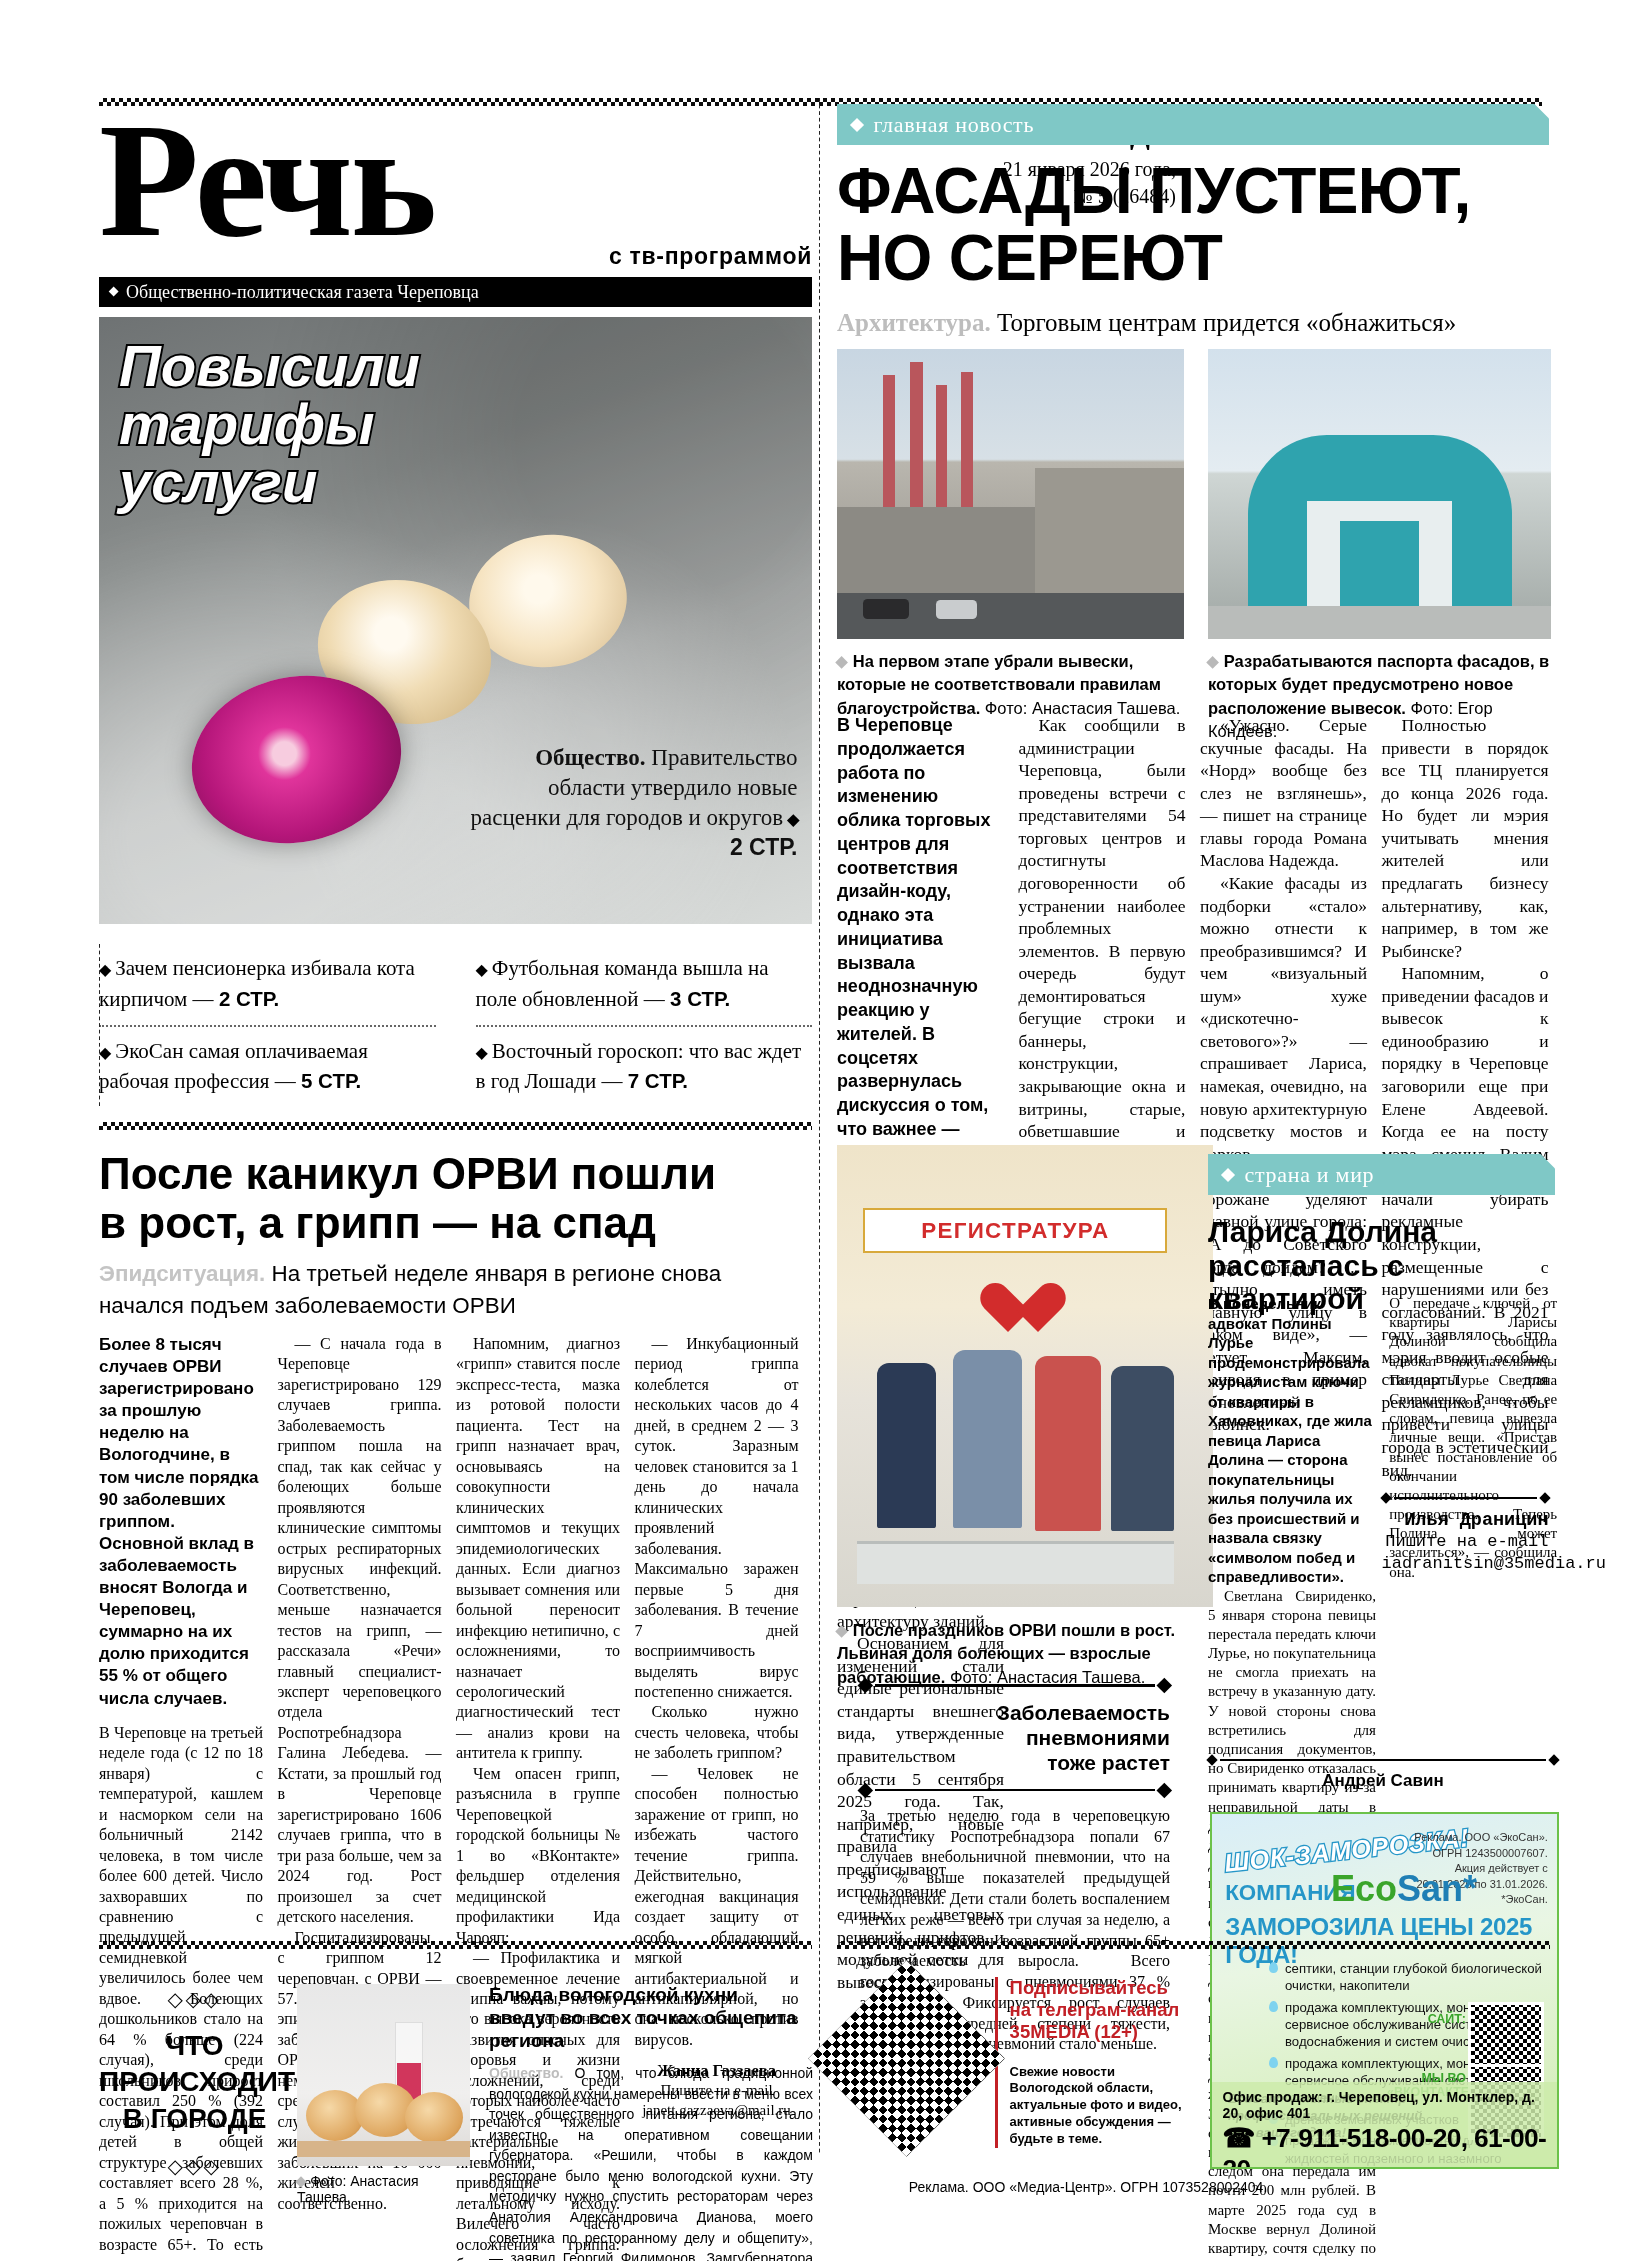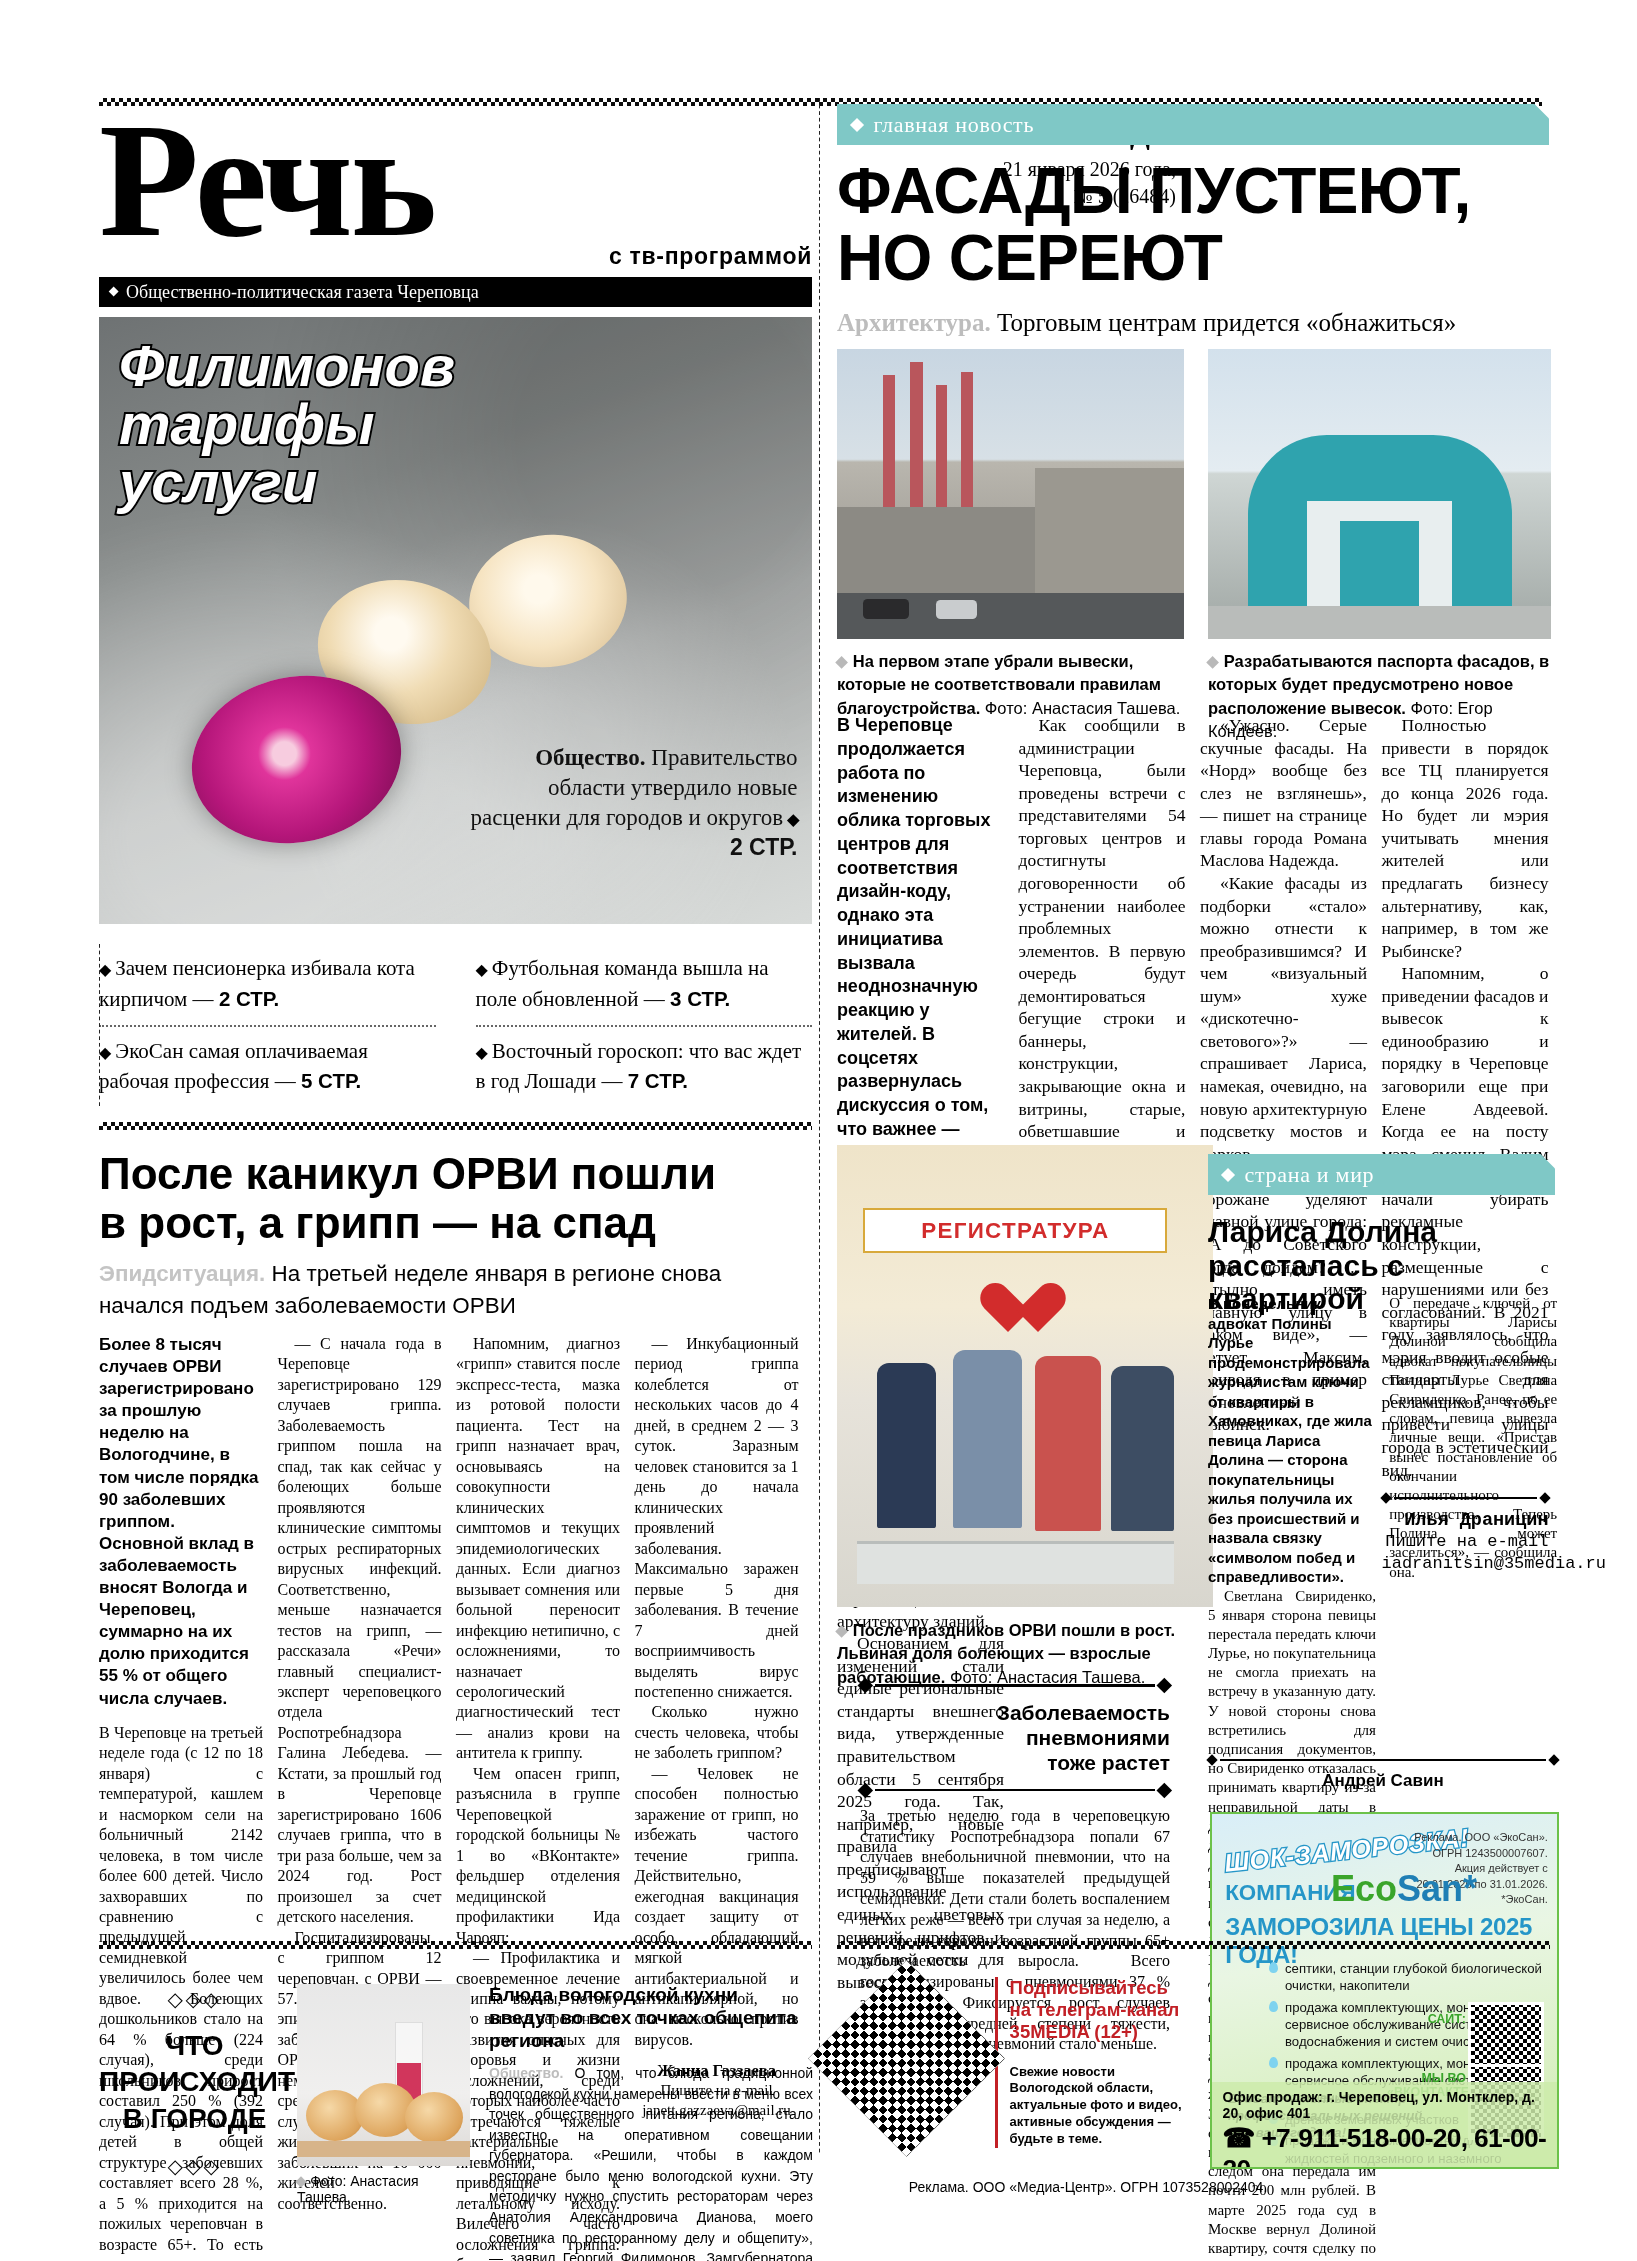--- a/index.html
+++ b/index.html
@@ -296,21 +296,21 @@
     <span class="dia"></span>
     <span class="t">Общественно-политическая газета Череповца</span>
   </div>
 
   <div class="hero">
     <div class="grain"></div>
     <div class="rose cream2"></div>
     <div class="rose cream"></div>
     <div class="rose pink"></div>
     <div class="hero-head">
-      <span>Филимонов тарифы</span>
+      <span>Повысили тарифы</span>
       <span>услуги</span>
     </div>
     <div class="hero-caption">
       <b>Общество.</b><span> Правительство области утвердило новые расценки для городов и округов</span>
       <span class="dia dia-dark"></span>
       <span class="pg">2 СТР.</span>
     </div>
   </div>
 
   <div class="teasers">

